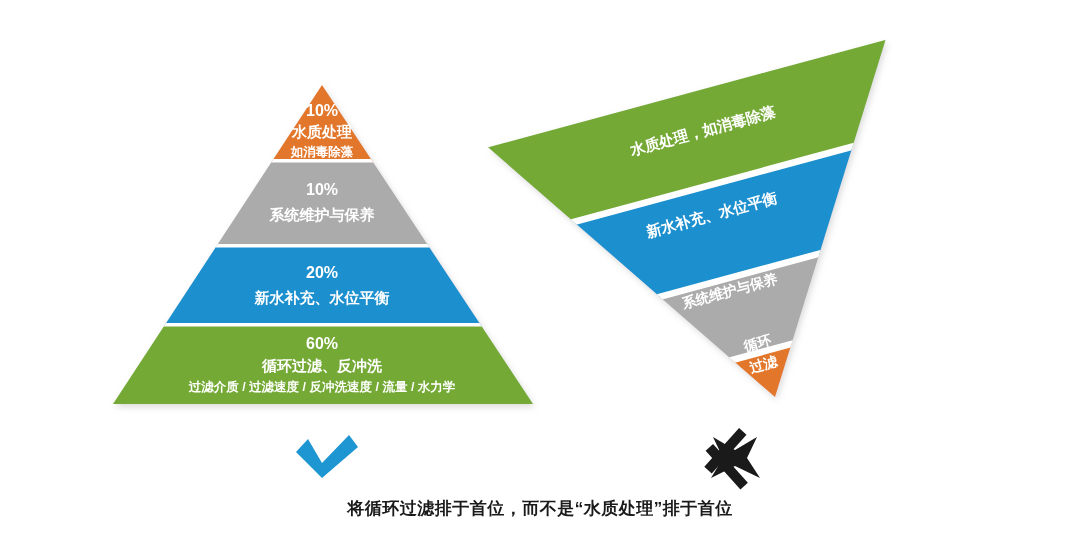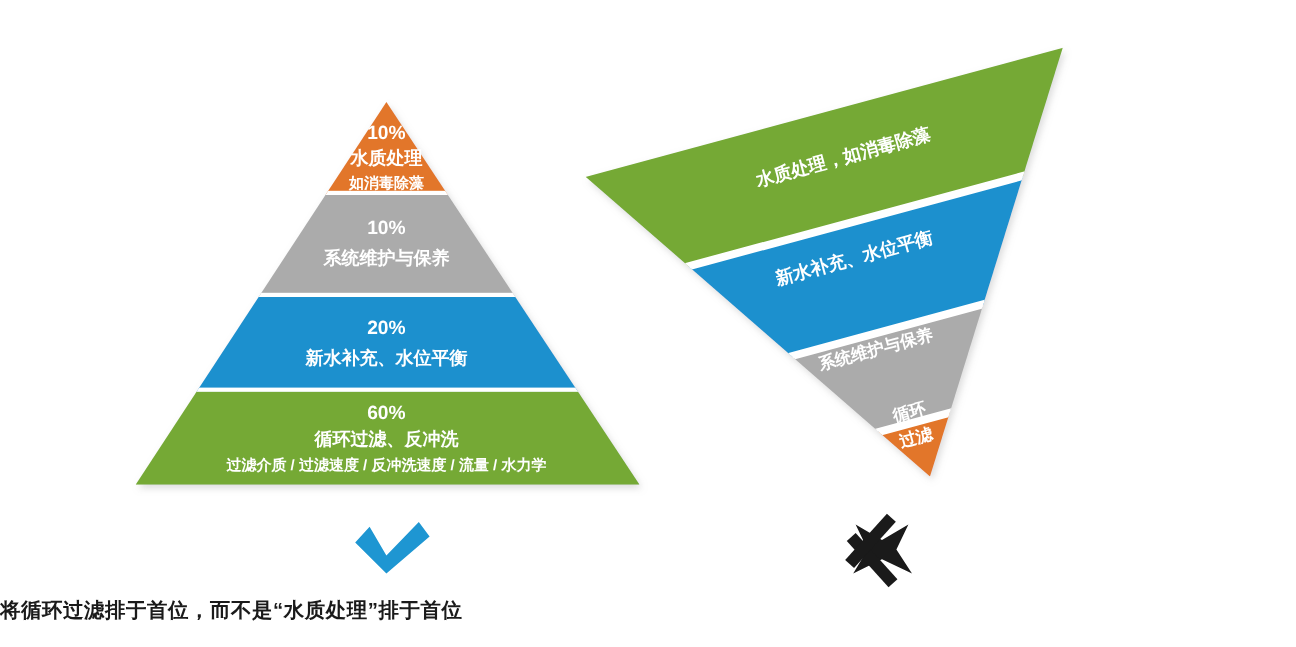--- a/index.html
+++ b/index.html
@@ -59,20 +59,21 @@
     font-weight: bold;
     font-size: 14px;
     text-anchor: middle;
     dominant-baseline: middle;
   }
   .caption {
     position: absolute;
     left: 0;
     top: 497px;
     width: 1080px;
+    text-align: center;
     font-size: 17px;
     font-weight: bold;
     color: #1a1a1a;
     letter-spacing: 0.5px;
     font-family: "Liberation Sans", "DejaVu Sans", sans-serif;
   }
 </style>
 </head>
 <body>
 

